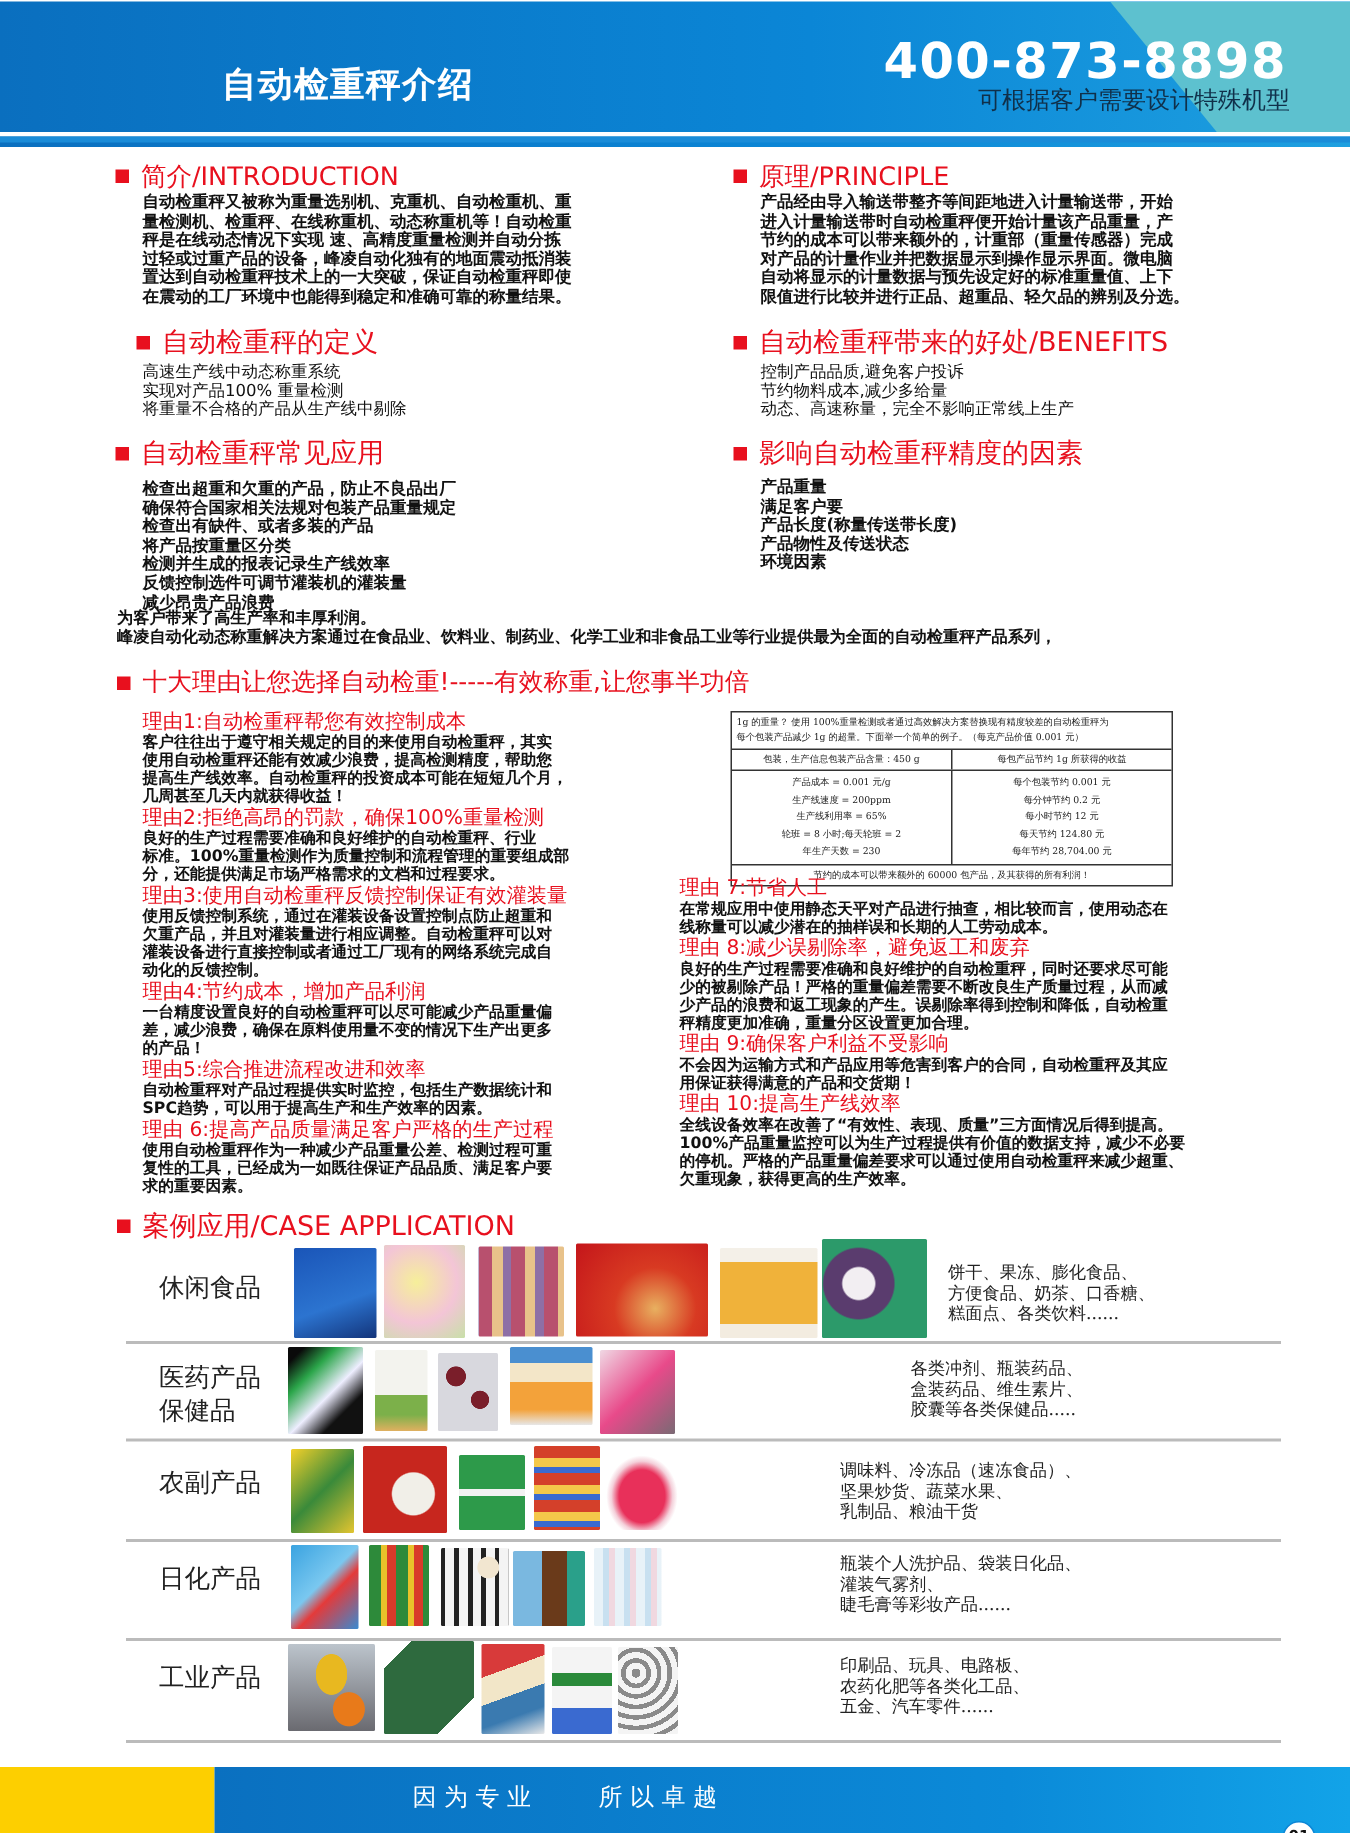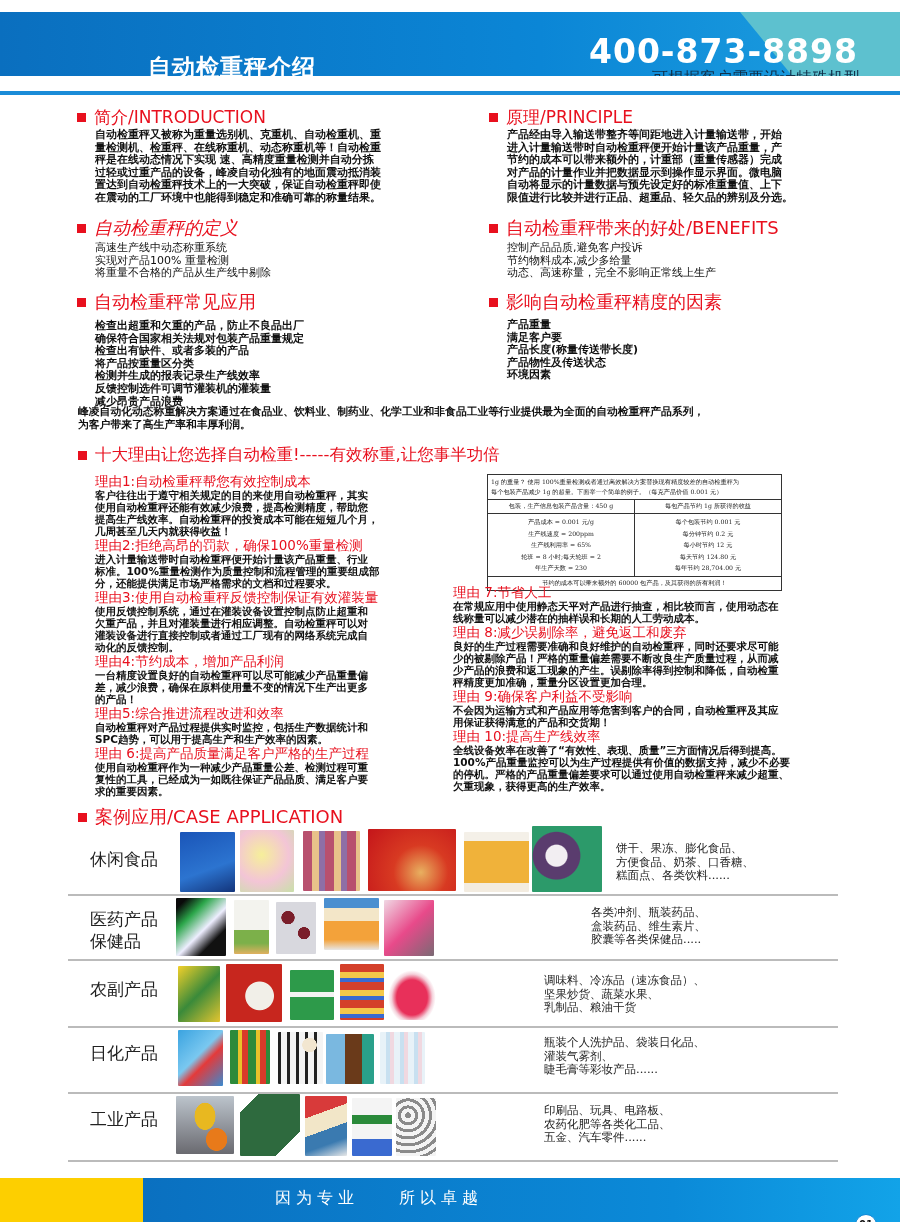--- a/index.html
+++ b/index.html
@@ -1,20 +1,20 @@
 <!DOCTYPE html>
 <html><head>
 <meta charset="utf-8">
 <style>
   * { box-sizing: border-box; margin: 0; padding: 0; }
   html, body { width: 900px; height: 1222px; background: #fff; overflow: hidden; }
   body { position: relative; font-family: "DejaVu Sans", "Liberation Sans", sans-serif; color: #111; }
 
   
-  .header { position: absolute; left: 0; top: 12px; width: 900px; height: 64px;
+  .header { position: absolute; left: 0; top: 1px; width: 900px; height: 97px;
     background: linear-gradient(90deg, #0a6fbf 0%, #0b86d6 60%, #1ea0e0 100%); overflow: hidden; }
   .header .teal { position: absolute; right: 0; top: 0; width: 160px; height: 88px;
     background: #5dc1cf; clip-path: polygon(0 0, 100% 0, 100% 100%, 45% 100%); }
   .header .title { position: absolute; left: 148px; top: 40px; font-size: 23px; font-weight: bold; color: #fff;
     font-family: "DejaVu Sans", sans-serif; letter-spacing: 1px; }
   .header .phone { position: absolute; right: 42px; top: 20px; font-size: 33px; font-weight: bold; color: #fff;
     font-family: "DejaVu Sans", sans-serif; letter-spacing: 1px; }
   .header .sub { position: absolute; right: 40px; top: 56px; font-size: 16px; color: #10304a; }
   .stripe1 { position: absolute; left: 0; top: 88px; width: 900px; height: 3px; background: #fff; }
   .stripe2 { position: absolute; left: 0; top: 91px; width: 900px; height: 4px; background: #1a8cd8; }
@@ -37,21 +37,21 @@
   .tbl .top { padding: 2px 3px; line-height: 10px; border-bottom: 1px solid #333; }
   .tbl .row2 { display: flex; border-bottom: 1px solid #333; }
   .tbl .row2 div { flex: 1; text-align: center; padding: 2px; }
   .tbl .row2 div:first-child { border-right: 1px solid #333; }
   .tbl .body { display: flex; border-bottom: 1px solid #333; }
   .tbl .col { flex: 1; text-align: center; line-height: 11.5px; padding: 2px 0; }
   .tbl .col:first-child { border-right: 1px solid #333; }
   .tbl .foot { text-align: center; padding: 2px; }
 
   
-  .case-row { position: absolute; left: 68px; width: 770px; }
+  .case-row { position: absolute; left: 84px; width: 770px; }
   .case-row .label { position: absolute; left: 22px; font-family: "DejaVu Serif", serif; font-size: 17px; color: #222; line-height: 22px; }
   .case-row .desc { position: absolute; font-family: "DejaVu Serif", serif; font-size: 11.5px; line-height: 13.5px; color: #222; }
   .case-row .desc div { white-space: nowrap; }
   .case-row .sep { position: absolute; left: 0; width: 770px; height: 2px; background: #bbb; }
   .thumb { position: absolute; border-radius: 1px; }
 
   
   .footer { position: absolute; left: 0; top: 1178px; width: 900px; height: 44px; }
   .footer .yellow { position: absolute; left: 0; top: 0; width: 143px; height: 44px; background: #fdcf00; }
   .footer .blue { position: absolute; left: 143px; top: 0; width: 757px; height: 44px;
@@ -92,21 +92,21 @@
 </div>
 <div class="txt" style="left:507px;top:129px;">
   <div>产品经由导入输送带整齐等间距地进入计量输送带，开始</div>
   <div>进入计量输送带时自动检重秤便开始计量该产品重量，产</div>
   <div>节约的成本可以带来额外的，计重部（重量传感器）完成</div>
   <div>对产品的计量作业并把数据显示到操作显示界面。微电脑</div>
   <div>自动将显示的计量数据与预先设定好的标准重量值、上下</div>
   <div>限值进行比较并进行正品、超重品、轻欠品的辨别及分选。</div>
 </div>
 
-<div class="h big" style="left:77px;top:216px;font-style:italic;">
+<div class="h big" style="left:91px;top:216px;">
   <span class="sq"></span>
   <span>自动检重秤的定义</span>
 </div>
 <div class="txt plain" style="left:95px;top:242px;">
   <div>高速生产线中动态称重系统</div>
   <div>实现对产品100% 重量检测</div>
   <div>将重量不合格的产品从生产线中剔除</div>
 </div>
 
 <div class="h big" style="left:489px;top:216px;">
@@ -139,40 +139,40 @@
 </div>
 <div class="txt" style="left:507px;top:319px;">
   <div>产品重量</div>
   <div>满足客户要</div>
   <div>产品长度(称量传送带长度)</div>
   <div>产品物性及传送状态</div>
   <div>环境因素</div>
 </div>
 
 <div class="txt" style="left:78px;top:405px;font-size:10.8px;line-height:13px;">
+  <div>为客户带来了高生产率和丰厚利润。</div>
   <div>峰凌自动化动态称重解决方案通过在食品业、饮料业、制药业、化学工业和非食品工业等行业提供最为全面的自动检重秤产品系列，</div>
-  <div>为客户带来了高生产率和丰厚利润。</div>
 </div>
 
 <div class="h" style="left:78px;top:444px;font-size:16.5px;">
   <span class="sq"></span>
   <span>十大理由让您选择自动检重!-----有效称重,让您事半功倍</span>
 </div>
 
 <div style="position:absolute;left:95px;top:473px;width:320px;">
   <div class="reason-title">理由1:自动检重秤帮您有效控制成本</div>
   <div class="reason-body">
     <div>客户往往出于遵守相关规定的目的来使用自动检重秤，其实</div>
     <div>使用自动检重秤还能有效减少浪费，提高检测精度，帮助您</div>
     <div>提高生产线效率。自动检重秤的投资成本可能在短短几个月，</div>
     <div>几周甚至几天内就获得收益！</div>
   </div>
   <div class="reason-title">理由2:拒绝高昂的罚款，确保100%重量检测</div>
   <div class="reason-body">
-    <div>进入计量输送带时自动检重秤便开始计量该产品重量、行业</div>
+    <div>良好的生产过程需要准确和良好维护的自动检重秤、行业</div>
     <div>标准。100%重量检测作为质量控制和流程管理的重要组成部</div>
     <div>分，还能提供满足市场严格需求的文档和过程要求。</div>
   </div>
   <div class="reason-title">理由3:使用自动检重秤反馈控制保证有效灌装量</div>
   <div class="reason-body">
     <div>使用反馈控制系统，通过在灌装设备设置控制点防止超重和</div>
     <div>欠重产品，并且对灌装量进行相应调整。自动检重秤可以对</div>
     <div>灌装设备进行直接控制或者通过工厂现有的网络系统完成自</div>
     <div>动化的反馈控制。</div>
   </div>

